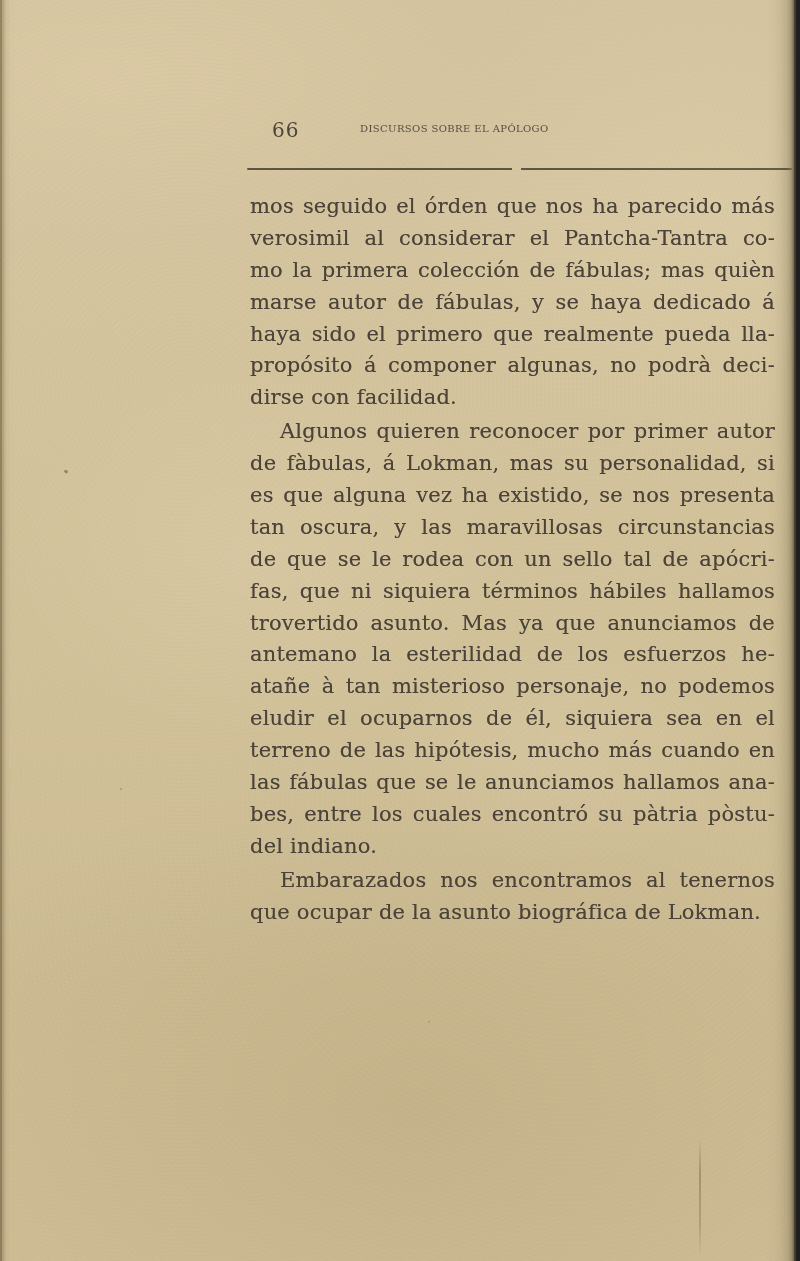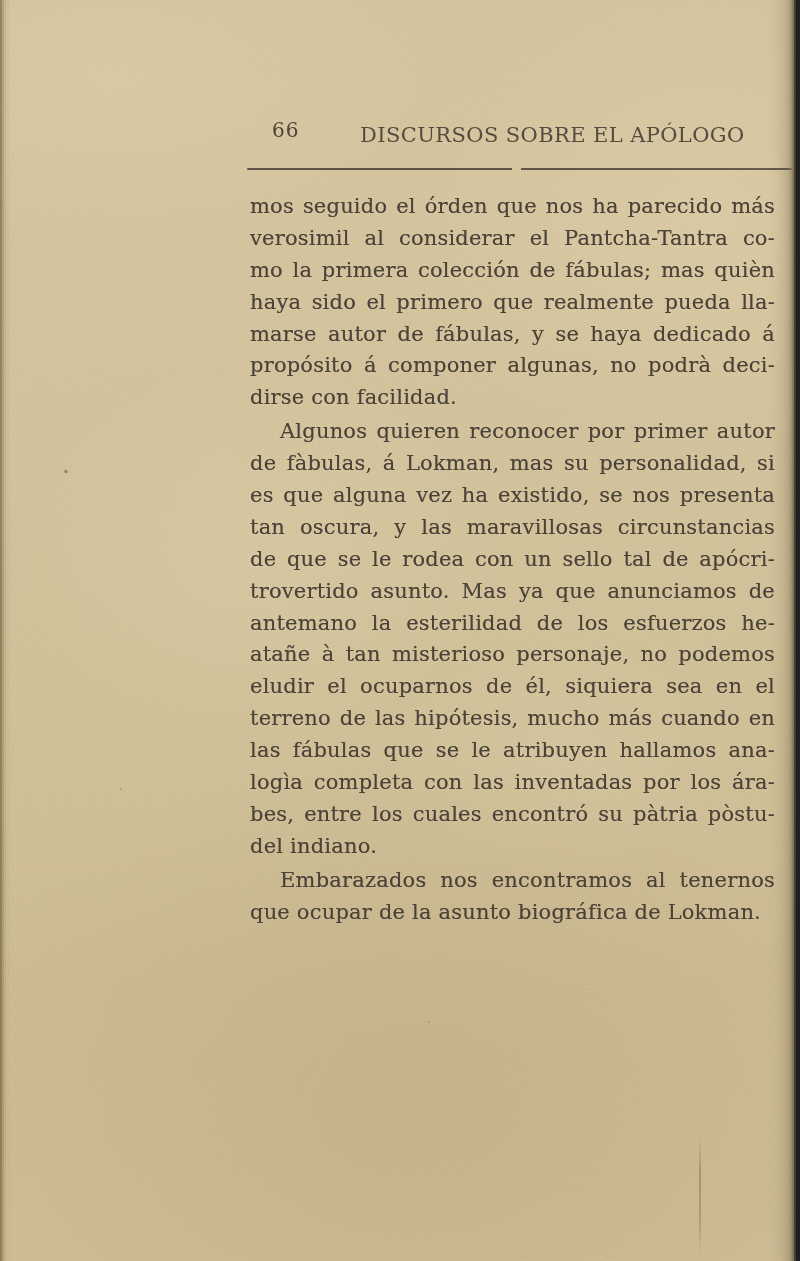--- a/index.html
+++ b/index.html
@@ -53,21 +53,21 @@
   .speck.s2 { left:120px; top:788px; width:2px; height:2px; opacity:.6; }
   .speck.s3 { left:428px; top:1021px; width:2px; height:2px; opacity:.5; }
   .speck.s4 { left:746px; top:432px; width:2px; height:3px; opacity:.5; }
 
   .header-num {
     position:absolute; left:272px; top:118px;
     font-size:20px; color:#4e463b; letter-spacing:1px;text-align:right;
   }
   .header-title {
     position:absolute; left:360px; top:123px;
-    font-size:21px; color:#554c40; letter-spacing:.4px;
+    font-size:10px; color:#554c40; letter-spacing:.4px;
     white-space:nowrap;
   }
   .header-rule {
     position:absolute; left:247px; top:168px; width:545px; height:2px;
     background:linear-gradient(90deg,
       rgba(72,64,51,.85) 0%, rgba(72,64,51,.85) 48.6%,
       rgba(72,64,51,0) 48.6%, rgba(72,64,51,0) 50.2%,
       rgba(72,64,51,.85) 50.2%, rgba(72,64,51,.8) 99%, rgba(72,64,51,.5) 100%);
     border-radius:1px;
   }
@@ -102,38 +102,38 @@
 
   <div class="header-num">66</div>
   <div class="header-title">DISCURSOS SOBRE EL APÓLOGO</div>
   <div class="header-rule"></div>
 
   <div class="text-column" id="text-column">
       <div class="paragraph">
         <div class="line">mos seguido el órden que nos ha parecido más</div>
         <div class="line">verosimil al considerar el Pantcha-Tantra co-</div>
         <div class="line">mo la primera colección de fábulas; mas quièn</div>
+        <div class="line">marse autor de fábulas, y se haya dedicado á</div>
         <div class="line">haya sido el primero que realmente pueda lla-</div>
-        <div class="line">marse autor de fábulas, y se haya dedicado á</div>
         <div class="line">propósito á componer algunas, no podrà deci-</div>
         <div class="line last">dirse con facilidad.</div>
       </div>
       <div class="paragraph">
         <div class="line indent">Algunos quieren reconocer por primer autor</div>
         <div class="line">de fàbulas, á Lokman, mas su personalidad, si</div>
         <div class="line">es que alguna vez ha existido, se nos presenta</div>
         <div class="line">tan oscura, y las maravillosas circunstancias</div>
         <div class="line">de que se le rodea con un sello tal de apócri-</div>
+        <div class="line">fas, que ni siquiera términos hábiles hallamos</div>
         <div class="line">trovertido asunto. Mas ya que anunciamos de</div>
         <div class="line">antemano la esterilidad de los esfuerzos he-</div>
         <div class="line">atañe à tan misterioso personaje, no podemos</div>
         <div class="line">eludir el ocuparnos de él, siquiera sea en el</div>
         <div class="line">terreno de las hipótesis, mucho más cuando en</div>
-        <div class="line">las fábulas que se le atribuyen hallamos ana-</div>
-        <div class="line">logìa completa con las inventadas por los ára-</div>
+        <div class="line">las fábulas que se le anunciamos hallamos ana-</div>
         <div class="line">bes, entre los cuales encontró su pàtria pòstu-</div>
         <div class="line last">del indiano.</div>
       </div>
       <div class="paragraph">
         <div class="line indent">Embarazados nos encontramos al tenernos</div>
         <div class="line last">que ocupar de la asunto biográfica de Lokman.</div>
       </div>
     </div>
 </div>
 

